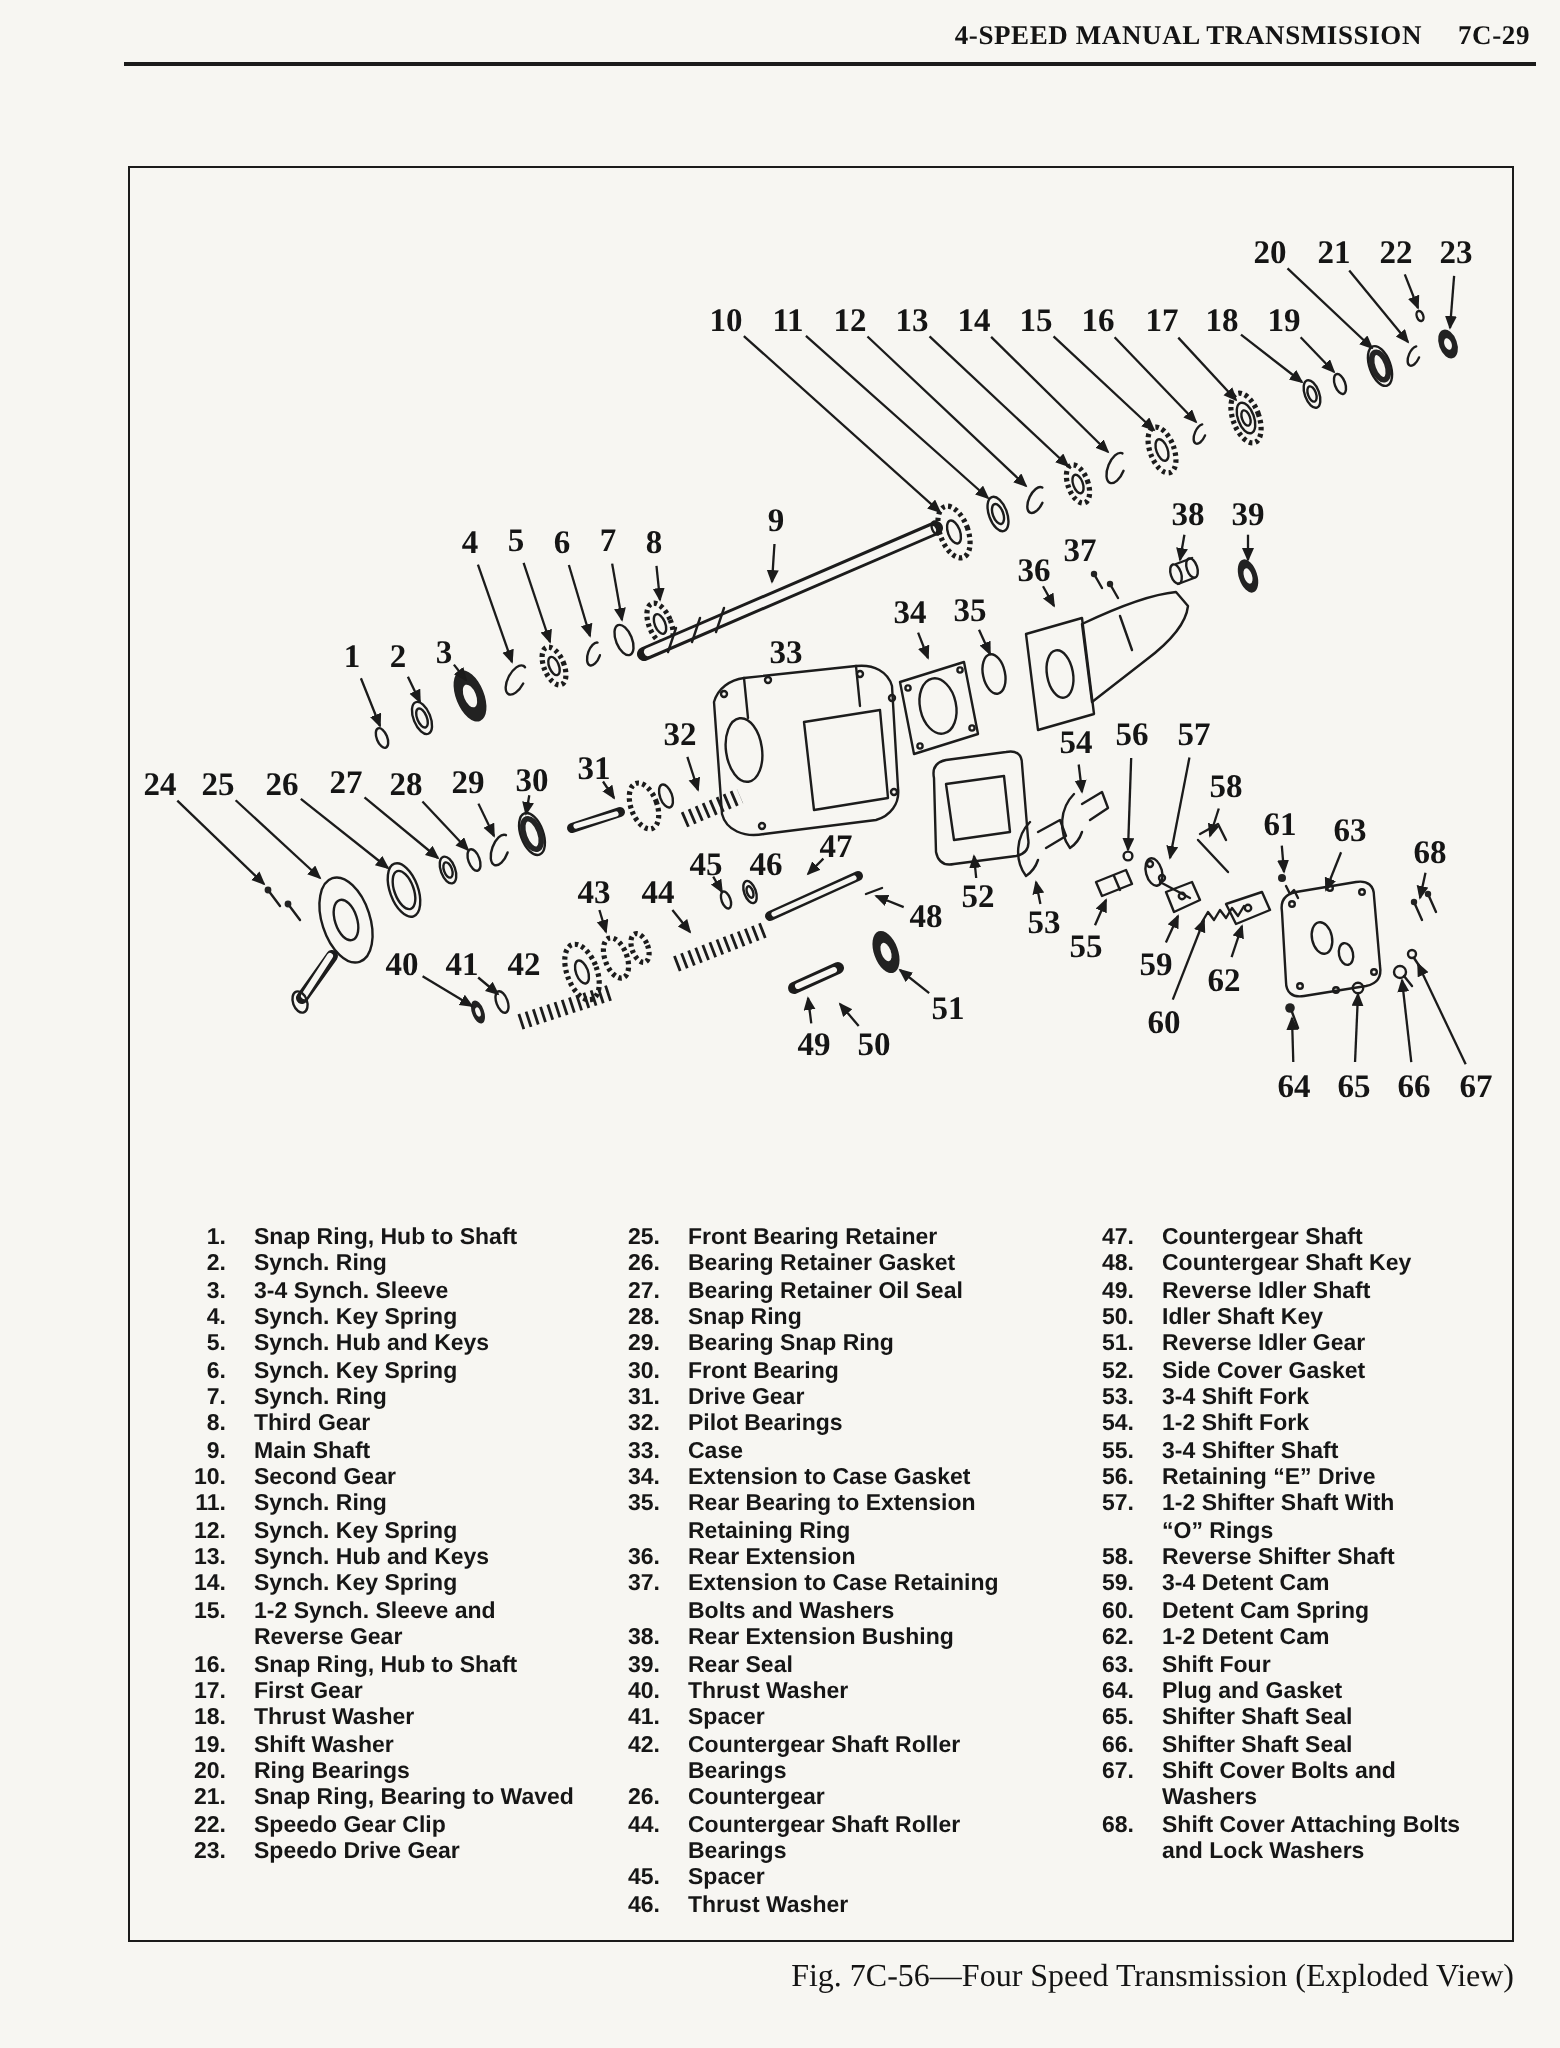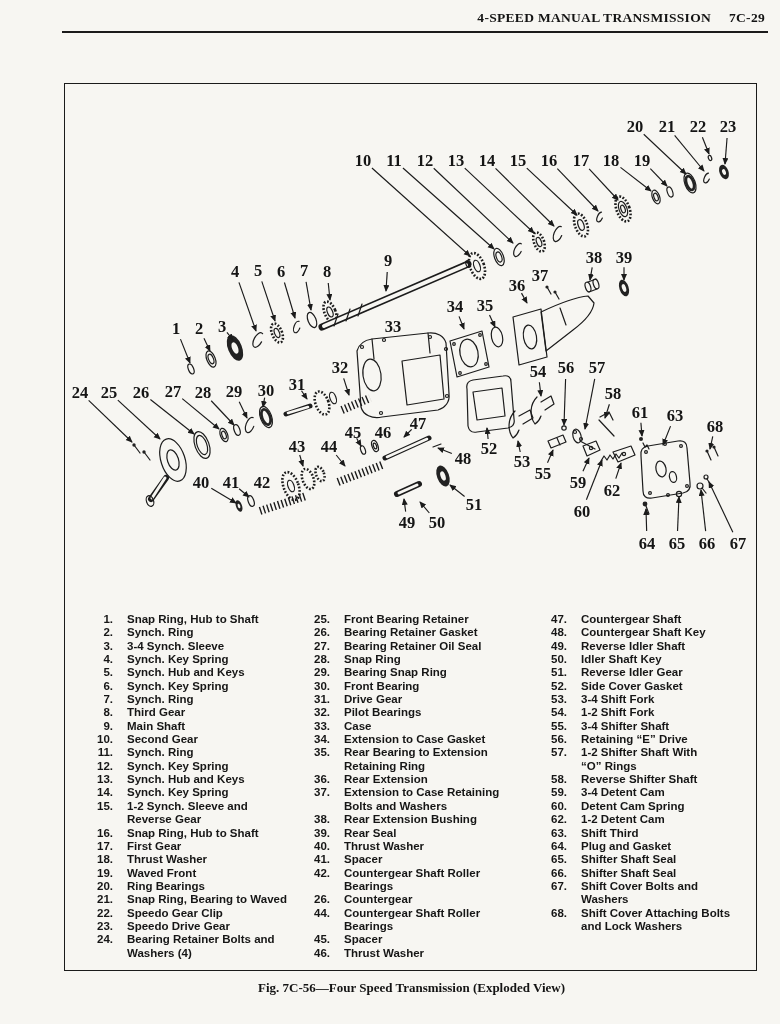--- a/index.html
+++ b/index.html
@@ -10,22 +10,22 @@
           letter-spacing:.3px;color:#141414;white-space:nowrap;}
   .header .pageno{margin-left:18px;}
   .rule{position:absolute;left:62px;right:12px;top:31px;height:2.2px;background:#1b1b1b;}
   .figbox{position:absolute;left:64px;top:83px;width:693px;height:888px;border:1.6px solid #1b1b1b;box-sizing:border-box;}
   svg.diagram{position:absolute;left:0;top:0;width:780px;height:1024px;}
   .col{position:absolute;top:613px;font-size:11.5px;line-height:13.35px;font-weight:700;color:#161616;}
   .col1{left:79px}.col2{left:296px}.col3{left:533px}
   .prow{display:flex;align-items:flex-start;}
   .pnum{flex:none;width:34px;text-align:right;}
   .pname{margin-left:14px;white-space:pre-line;}
-  .caption{position:absolute;left:66px;width:691px;top:980px;text-align:center;
-           font-family:"Liberation Serif",serif;font-weight:700;font-size:13px;color:#141414;}
+  .caption{position:absolute;left:66px;width:691px;top:980px;text-align:right;
+           font-family:"Liberation Serif",serif;font-weight:400;font-size:16px;color:#141414;}
   
   .ln{stroke:#1c1c1c;fill:none;stroke-width:1.2;stroke-linecap:round;stroke-linejoin:round;}
   .dark{fill:#222;stroke:none;}
   .pagefill{fill:#f7f6f2;stroke:none;}
   .teeth{stroke:#1c1c1c;fill:none;stroke-width:2.6;stroke-dasharray:1.7 1.7;}
   .band{stroke:#242424;fill:none;stroke-width:2.8;}
   .needles{stroke:#1c1c1c;stroke-width:8;stroke-dasharray:1.4 2.4;fill:none;}
   .thick{stroke:#1c1c1c;stroke-width:7;fill:none;stroke-linecap:round;}
   .thick5{stroke:#1c1c1c;stroke-width:5;fill:none;stroke-linecap:round;}
   .thick6{stroke:#1c1c1c;stroke-width:6;fill:none;stroke-linecap:round;}
@@ -439,42 +439,37 @@
       <div class="prow">
         <span class="pnum">17.</span>
         <span class="pname">First Gear</span>
       </div>
       <div class="prow">
         <span class="pnum">18.</span>
         <span class="pname">Thrust Washer</span>
       </div>
       <div class="prow">
         <span class="pnum">19.</span>
-        <span class="pname">Waved Front</span>
+        <span class="pname">Shift Washer</span>
       </div>
       <div class="prow">
         <span class="pnum">20.</span>
         <span class="pname">Ring Bearings</span>
       </div>
       <div class="prow">
         <span class="pnum">21.</span>
         <span class="pname">Snap Ring, Bearing to Waved</span>
       </div>
       <div class="prow">
         <span class="pnum">22.</span>
         <span class="pname">Speedo Gear Clip</span>
       </div>
       <div class="prow">
         <span class="pnum">23.</span>
         <span class="pname">Speedo Drive Gear</span>
-      </div>
-      <div class="prow">
-        <span class="pnum">24.</span>
-        <span class="pname">Bearing Retainer Bolts and
-Washers (4)</span>
       </div>
     </div>
   <div class="col col2">
       <div class="prow">
         <span class="pnum">25.</span>
         <span class="pname">Front Bearing Retainer</span>
       </div>
       <div class="prow">
         <span class="pnum">26.</span>
         <span class="pname">Bearing Retainer Gasket</span>
@@ -621,21 +616,21 @@
       <div class="prow">
         <span class="pnum">60.</span>
         <span class="pname">Detent Cam Spring</span>
       </div>
       <div class="prow">
         <span class="pnum">62.</span>
         <span class="pname">1-2 Detent Cam</span>
       </div>
       <div class="prow">
         <span class="pnum">63.</span>
-        <span class="pname">Shift Third</span>
+        <span class="pname">Shift Four</span>
       </div>
       <div class="prow">
         <span class="pnum">64.</span>
         <span class="pname">Plug and Gasket</span>
       </div>
       <div class="prow">
         <span class="pnum">65.</span>
         <span class="pname">Shifter Shaft Seal</span>
       </div>
       <div class="prow">

